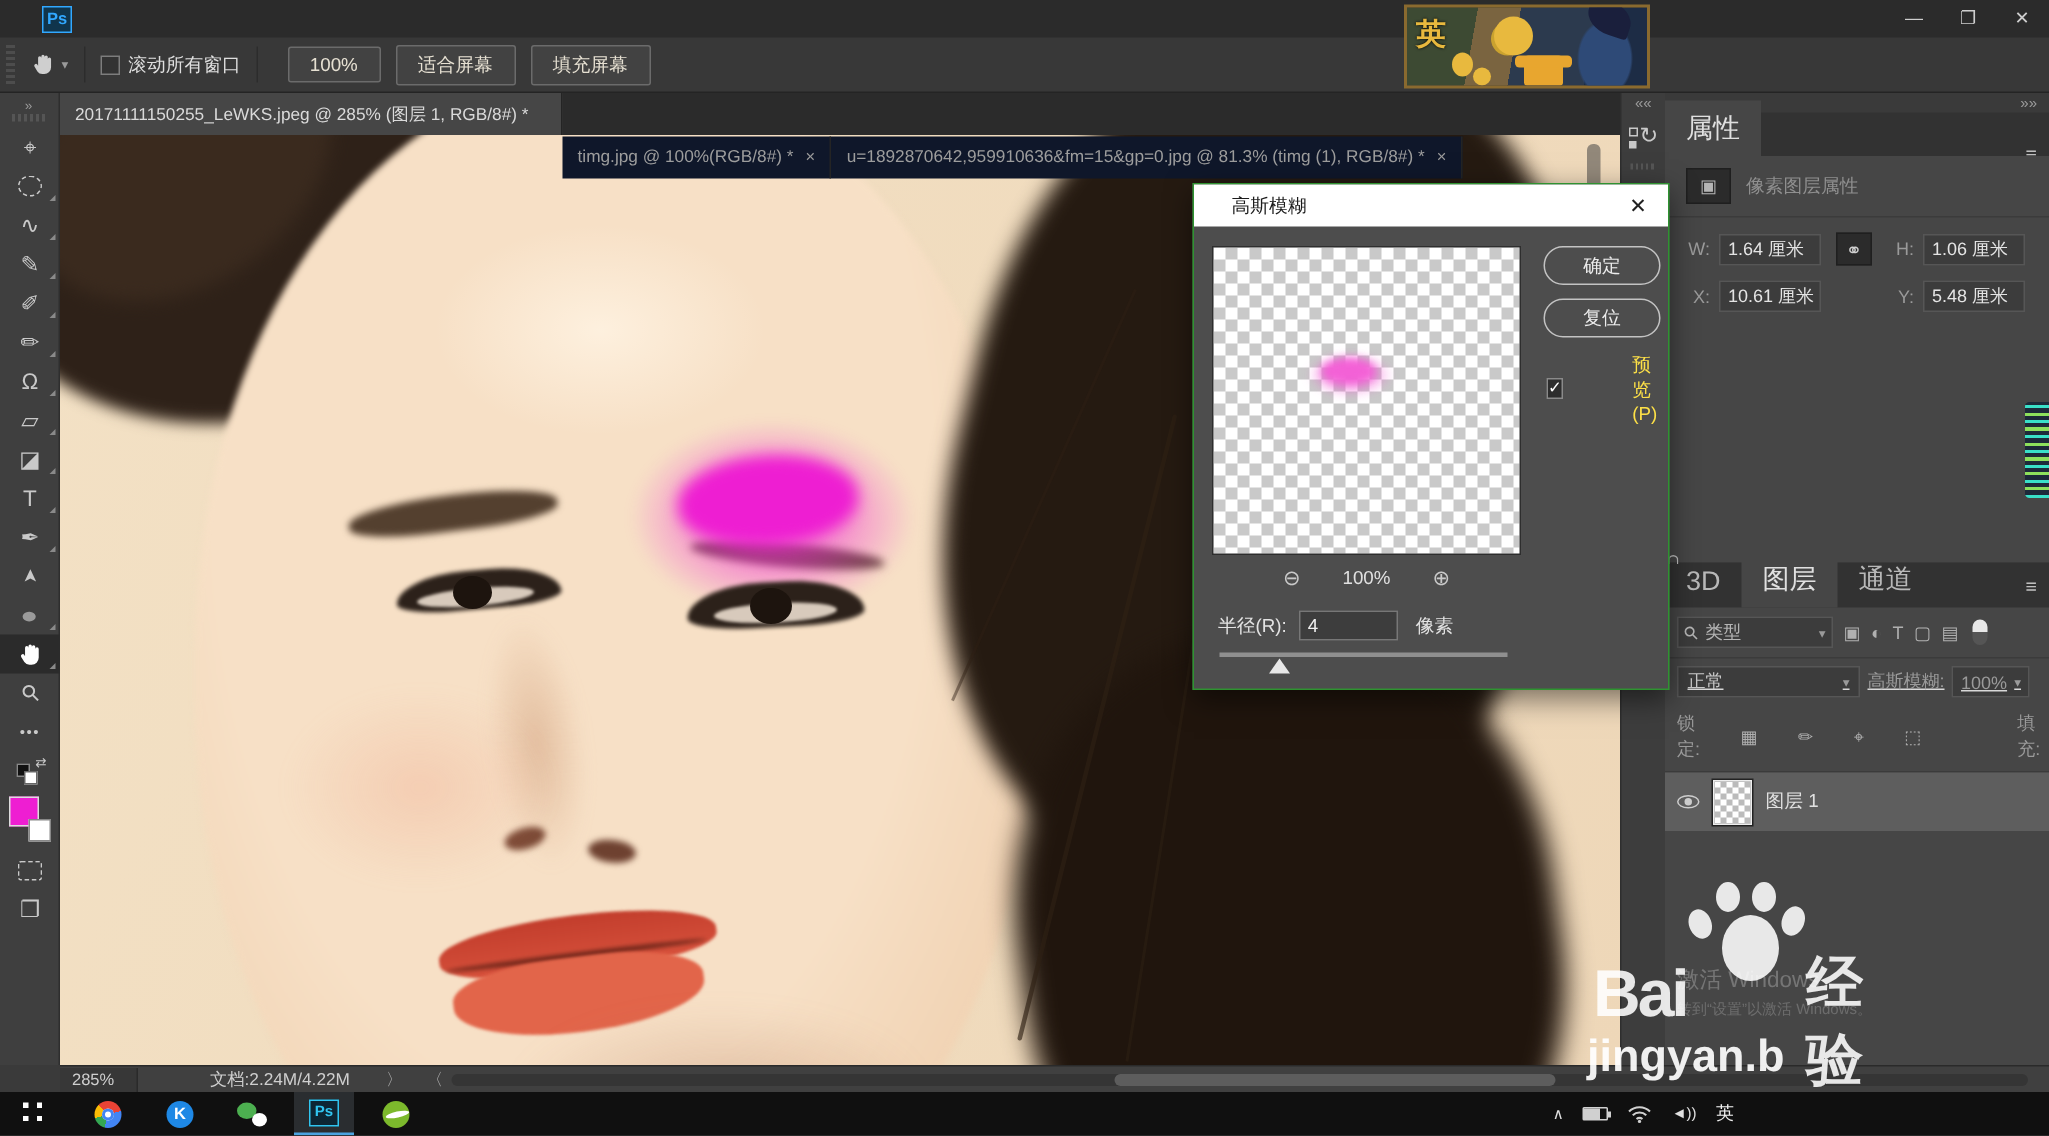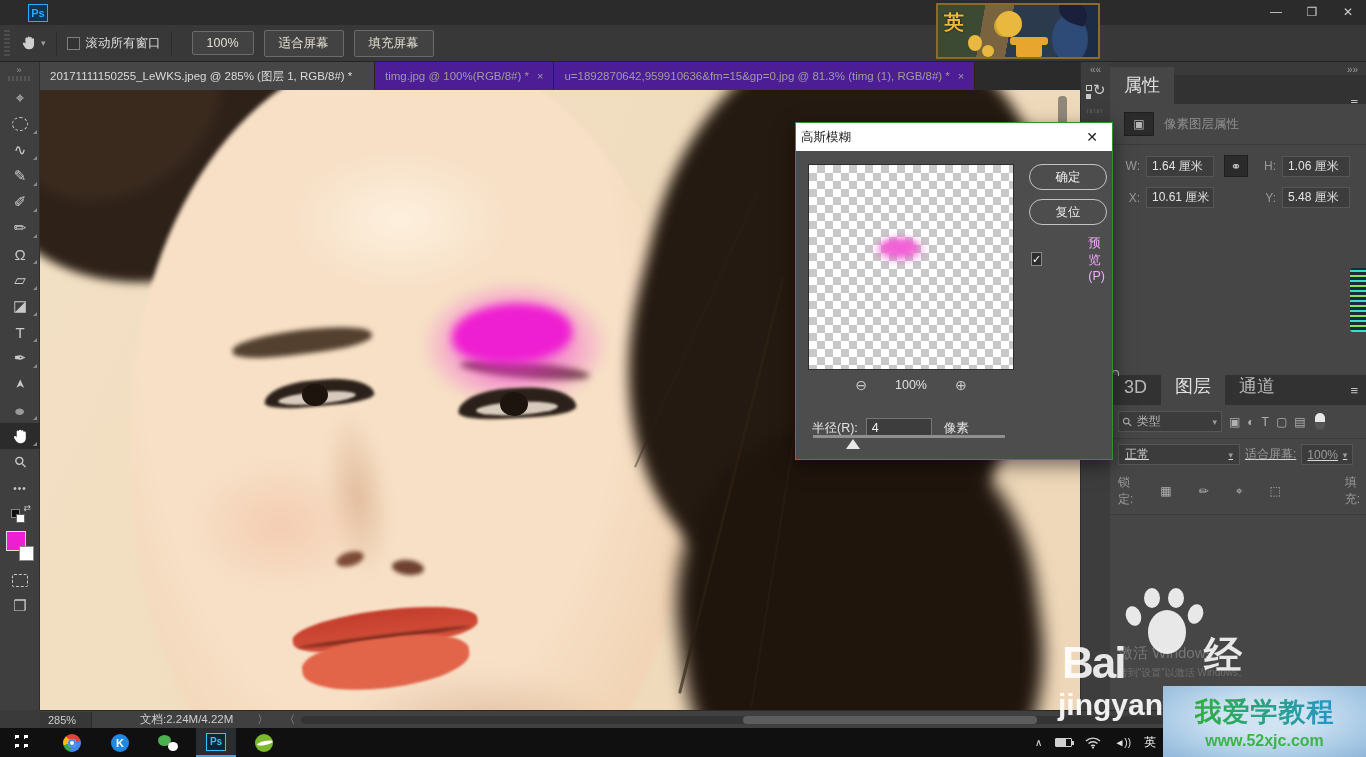--- a/index.html
+++ b/index.html
@@ -55,21 +55,21 @@
   .mini-bg { position:absolute; left:5px; top:8px; width:9px; height:9px; background:#fff; border:1px solid #666; }
   .mini-arrows { position:absolute; right:-2px; top:-3px; font-size:9px; color:#c9c9c9; }
   .swatches { position:relative; width:30px; height:30px; margin:4px auto; }
   .fg-swatch { position:absolute; left:1px; top:0; width:20px; height:20px; border:1px solid #ddd; }
   .bg-swatch { position:absolute; right:1px; bottom:0; width:15px; height:15px; background:#fff; border:1px solid #888; }
 
   
   .tab-bar { position:absolute; left:40px; top:62px; width:1040px; height:28px; background:#2b2b2b; display:flex; z-index:5; }
   .doc-tab { height:28px; display:flex; align-items:center; gap:8px; padding:0 10px; font-size:11.5px; border-right:1px solid #242424; white-space:nowrap; overflow:hidden; }
   .doc-tab.active { background:#464646; color:#dadada; }
-  .doc-tab.inactive { background:#4c1d95; color:#9d9d9d; }
+  .doc-tab.inactive { background:#0f172a; color:#9d9d9d;margin-top:29px; }
   .tab-close { font-size:11px; color:#9d9d9d; }
   .doc-tab.active .tab-close { color:#cfcfcf; }
 
   
   .canvas { position:absolute; left:40px; top:90px; width:1040px; height:620px; overflow:hidden; background:linear-gradient(115deg,#f3e1c5,#eed7b8); z-index:1; }
   .canvas div { position:absolute; }
   .hair-tl { left:-70px; top:-150px; width:430px; height:330px; background:#2e2118; border-radius:50%; transform:rotate(-28deg); filter:blur(5px); }
   .hair-tl2 { left:-30px; top:-60px; width:220px; height:160px; background:#3a2a1e; border-radius:50%; transform:rotate(-35deg); filter:blur(6px); }
   .hair-right { left:600px; top:-60px; width:400px; height:560px; background:#251a11; border-radius:45%; transform:rotate(14deg); filter:blur(7px); }
   .hair-right2 { left:640px; top:330px; width:360px; height:420px; background:#20150d; border-radius:45%; transform:rotate(-8deg); filter:blur(9px); }
@@ -149,36 +149,36 @@
   .layer-name { font-size:12.5px; color:#e0e0e0; }
   .lock-glyph { position:absolute; right:30px; width:10px; height:8px; background:#c0c0c0; border-radius:1px; }
   .lock-glyph::before { content:""; position:absolute; left:1.5px; top:-5px; width:7px; height:6px; border:1.5px solid #c0c0c0; border-bottom:none; border-radius:4px 4px 0 0; box-sizing:border-box; }
 
   
   .edge-widget { position:absolute; left:1350px; top:268px; width:16px; height:64px; background:#1d2a3a; border-radius:3px 0 0 3px; z-index:8;
      background-image:repeating-linear-gradient(0deg,#39e0c8 0 2px,#1d2a3a 2px 5px, #8de05c 5px 7px, #1d2a3a 7px 10px); }
 
   
   .gb-dialog { position:absolute; left:795px; top:122px; width:318px; height:338px; border:1px solid #2f9331; background:#4d4d4d; z-index:50; box-shadow:0 6px 18px rgba(0,0,0,.5); }
-  .gb-title { height:28px; background:#fff; display:flex; align-items:center; justify-content:space-between; padding:0 10px 0 5px; }
+  .gb-title { height:28px; background:#fff; display:flex; align-items:center; justify-content:space-between; padding:0 10px 0 25px; }
   .gb-title-text { color:#1c1c1c; font-size:12.5px; }
   .gb-close { color:#222; font-size:14px; width:20px; text-align:center; }
   .gb-preview { position:absolute; left:12px; top:41px; width:206px; height:206px; background:#fff; border:1px solid #2e2e2e;
      background-image:conic-gradient(#c9c9c9 25%, #fff 25% 50%, #c9c9c9 50% 75%, #fff 75%); background-size:16px 16px; overflow:hidden; }
   .gb-blob { position:absolute; left:62px; top:70px; width:58px; height:30px; background:radial-gradient(closest-side, rgba(240,80,210,.95), rgba(240,80,210,0)); filter:blur(3px); border-radius:50%; }
   .gb-blob2 { position:absolute; left:72px; top:74px; width:36px; height:16px; background:#f361d6; border-radius:50% 50% 40% 40%; filter:blur(3px); }
   .gb-btn { position:absolute; left:233px; width:78px; height:26px; border:1px solid #c3c3c3; border-radius:13px; color:#ececec; font-size:12.5px; display:flex; align-items:center; justify-content:center; background:transparent; }
   .gb-ok { top:41px; } .gb-reset { top:76px; }
   .gb-preview-row { position:absolute; left:235px; top:112px; display:flex; align-items:center; gap:7px; }
   .gb-checkbox { width:14px; height:14px; background:#2d2d2d; border:1px solid #8a8a8a; color:#fff; font-size:11px; line-height:13px; text-align:center; }
-  .gb-preview-label { color:#f0abfc; font-size:12.5px;margin-left:39px; }
+  .gb-preview-label { color:#fde047; font-size:12.5px;margin-left:39px; }
   .gb-zoom-row { position:absolute; left:12px; top:254px; width:206px; display:flex; align-items:center; justify-content:center; gap:28px; color:#d0d0d0; }
   .gb-mag { font-size:14px; color:#c9c9c9; }
   .gb-zoom-val { font-size:12.5px; color:#e0e0e0; }
-  .gb-radius-row { position:absolute; left:16px; top:295px; display:flex; align-items:center; gap:8px;justify-content:space-between; }
+  .gb-radius-row { position:absolute; left:16px; top:284px; display:flex; align-items:center; gap:8px;justify-content:space-between; }
   .gb-radius-label { color:#e3e3e3; font-size:12.5px; }
   .gb-radius-input { width:66px; height:20px; background:#3d3d3d; border:1px solid #777; color:#f0f0f0; font-size:12.5px; padding-left:5px; display:flex; align-items:center; }
   .gb-unit { color:#e3e3e3; font-size:12.5px; margin-left:4px; }
   .gb-slider { position:absolute; left:17px; top:312px; width:192px; height:3px; background:#8f8f8f; }
   .gb-thumb { position:absolute; left:50px; top:316px; width:0; height:0; border-left:7px solid transparent; border-right:7px solid transparent; border-bottom:10px solid #e8e8e8; }
 
   
   .status-bar { position:absolute; left:40px; top:710px; width:1326px; height:18px; background:#404040; border-top:1px solid #2a2a2a; display:flex; align-items:center; z-index:4; }
   .status-zoom { width:52px; height:16px; background:#373737; border-right:1px solid #2a2a2a; color:#cfcfcf; font-size:11px; display:flex; align-items:center; padding-left:8px; }
   .status-doc { margin-left:48px; color:#cfcfcf; font-size:11.5px; }
@@ -452,38 +452,43 @@
         <span class="filter-ico">T</span>
         <span class="filter-ico">▢</span>
         <span class="filter-ico">▤</span>
         <span class="toggle-pill"></span>
       </div>
       <div class="blend-row">
         <span class="blend-select">
           <span>正常</span>
           <span class="chev">▾</span>
         </span>
-        <span class="small-label">适合屏幕:</span>
+        <span class="small-label">高斯模糊:</span>
         <span class="opacity-box">
           <span>100%</span>
           <span class="chev">▾</span>
         </span>
       </div>
       <div class="lock-row">
         <span class="small-label">锁定:</span>
         <span class="lock-ico">▦</span>
         <span class="lock-ico">✏</span>
         <span class="lock-ico">⌖</span>
         <span class="lock-ico">⬚</span>
         <span class="lock-glyph" style="position:static;"></span>
         <span class="small-label" style="margin-left:10px;">填充:</span>
         <span class="opacity-box">
           <span>100%</span>
           <span class="chev">▾</span>
         </span>
+      </div>
+      <div class="layer-row selected">
+        <span class="eye-icon"></span>
+        <span class="layer-thumb1"></span>
+        <span class="layer-name">图层 1</span>
       </div>
     </div>
   </div>
 
   <div class="edge-widget"></div>
 
   <div class="gb-dialog">
     <div class="gb-title">
       <span class="gb-title-text">高斯模糊</span>
       <span class="gb-close">✕</span>
@@ -561,18 +566,14 @@
           <path d="M1 4 A10 10 0 0 1 15 4" stroke="#d0d0d0" fill="none" stroke-width="1.4"></path>
           <path d="M3.5 6.5 A6.5 6.5 0 0 1 12.5 6.5" stroke="#d0d0d0" fill="none" stroke-width="1.4"></path>
           <path d="M6 9 A3.3 3.3 0 0 1 10 9" stroke="#d0d0d0" fill="none" stroke-width="1.4"></path>
           <circle cx="8" cy="10.6" r="1.1" fill="#d0d0d0"></circle>
         </svg>
       <span style="font-size:10px;">◄))</span>
       <span class="tray-ime">英</span>
     </div>
   </div>
 
-  <div class="site-wm">
-    <span class="site-name">我爱学教程</span>
-    <span class="site-url">www.52xjc.com</span>
-  </div>
 
 </div>
 
 </body></html>

